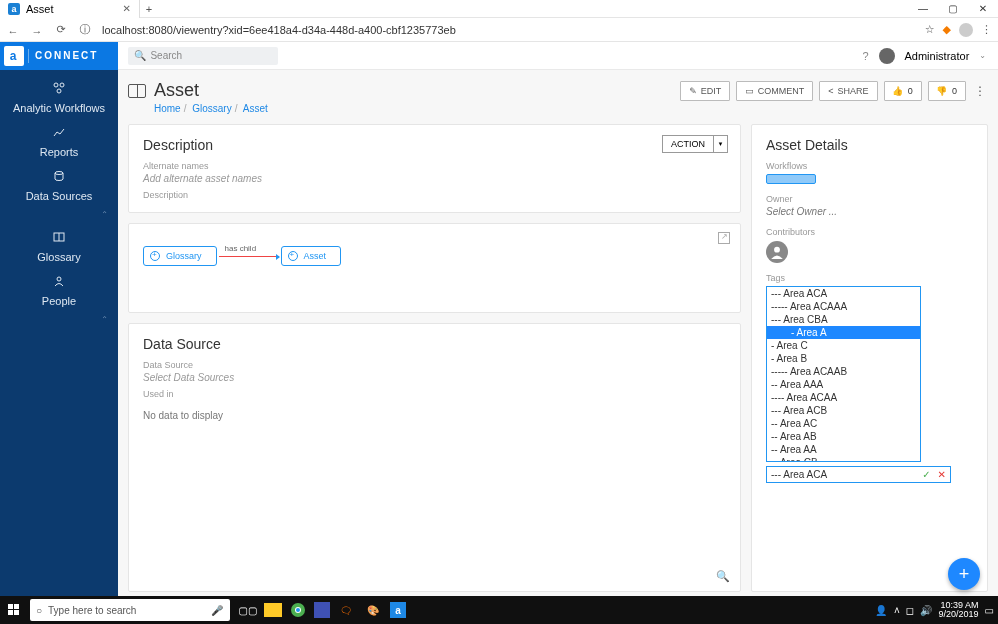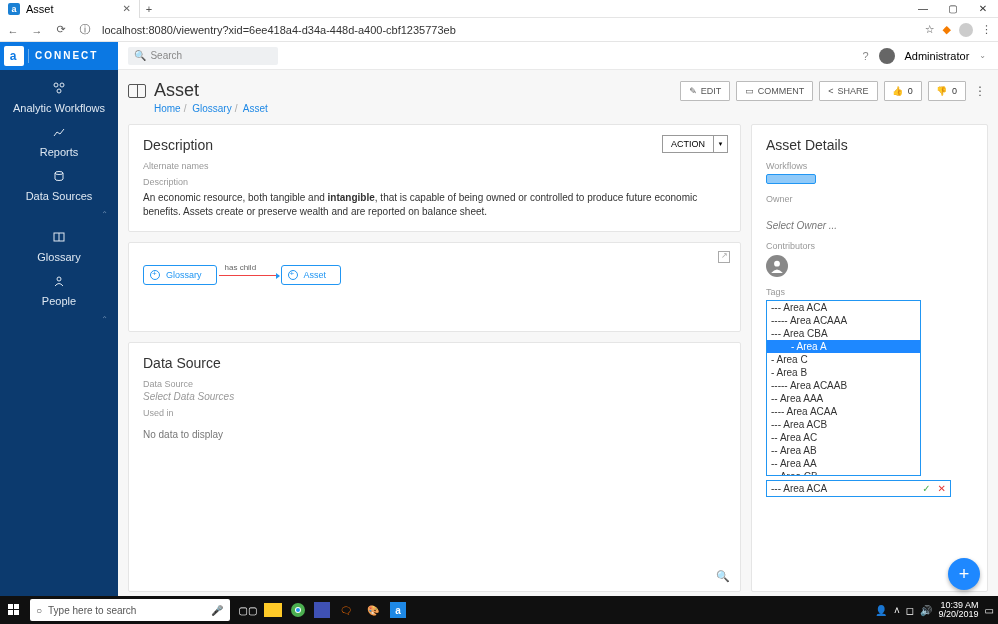--- a/index.html
+++ b/index.html
@@ -70,21 +70,21 @@
 .node .dot::after{content:"+";position:absolute;left:1px;top:-2px;font-size:8px;color:#2196f3;}
 .edge { flex:0 0 60px; height:1px; background:#ef4444; position:relative; margin:0 2px;}
 .edge-label{ position:absolute; top:-12px; left:4px; font-size:8px; color:#666; background:#fff; padding:0 2px;}
 .edge::after{content:"";position:absolute;right:-1px;top:-2px;border-left:4px solid #2196f3;border-top:3px solid transparent;border-bottom:3px solid transparent;}
 .open-ic { position:absolute; top:8px; right:10px; width:12px;height:12px;border:1px solid #aaa;}
 .open-ic::after{content:"↗";position:absolute;font-size:8px;top:-1px;left:2px;color:#aaa;}
 .search-ic-sm{ position:absolute; bottom:8px; right:10px; color:#888; font-size:11px;}
 
 
 .pop-bar { width:50px;height:10px;border:1px solid #2196f3;background:linear-gradient(90deg,#90caf9 100%,transparent 0);border-radius:2px; margin-top:3px;}
-.owner { font-size:10px; font-style:italic; color:#777; margin-top:16px;}
+.owner { font-size:10px; font-style:italic; color:#777; margin-top:2px;}
 .contrib-av{ width:22px;height:22px;border-radius:50%;background:#888;display:flex;align-items:center;justify-content:center;margin-top:4px;}
 .contrib-av svg{width:14px;height:14px;fill:#fff;}
 
 
 .tag-dd { position:absolute; left:0; top:0; width:155px; border:1px solid #2196f3; background:#fff; font-size:10px; max-height:176px; overflow:hidden; z-index:5;}
 .tag-dd div { padding:1px 4px; white-space:nowrap; color:#333;}
 .tag-dd .sel { background:#1e88ff; color:#fff;padding-left:24px;}
 .tag-wrap { position:relative; margin-top:3px; height: 192px;}
 .tag-input-row { position:absolute; left:0; top:180px; width:185px; display:flex; align-items:center; border:1px solid #2196f3; background:#fff;}
 .tag-input { flex:1; border:none; font-size:10px; padding:2px 4px; color:#333; outline:none;}
@@ -247,24 +247,22 @@
     <div class="cols">
       <div class="left-col">
 
         <div class="card">
           <div class="action-btn">
             <div class="main-b">ACTION</div>
             <div class="drop">▾</div>
           </div>
           <h2>Description</h2>
           <div class="label">Alternate names</div>
+          <div class="placeholder">Add alternate asset names</div>
           <div class="label">Description</div>
-          <div class="body-text">
-            <span>An economic resource, both tangible and </span><b>intangible</b><span>, that is capable of being owned or controlled to produce future economic benefits. Assets create or preserve wealth and are reported on balance sheet.</span>
-          </div>
         </div>
 
         <div class="card" style="min-height:90px">
           <span class="open-ic"></span>
           <div class="rel-row">
             <div class="node">
               <span class="dot"></span>
               <span>Glossary</span>
             </div>
             <div class="edge">

